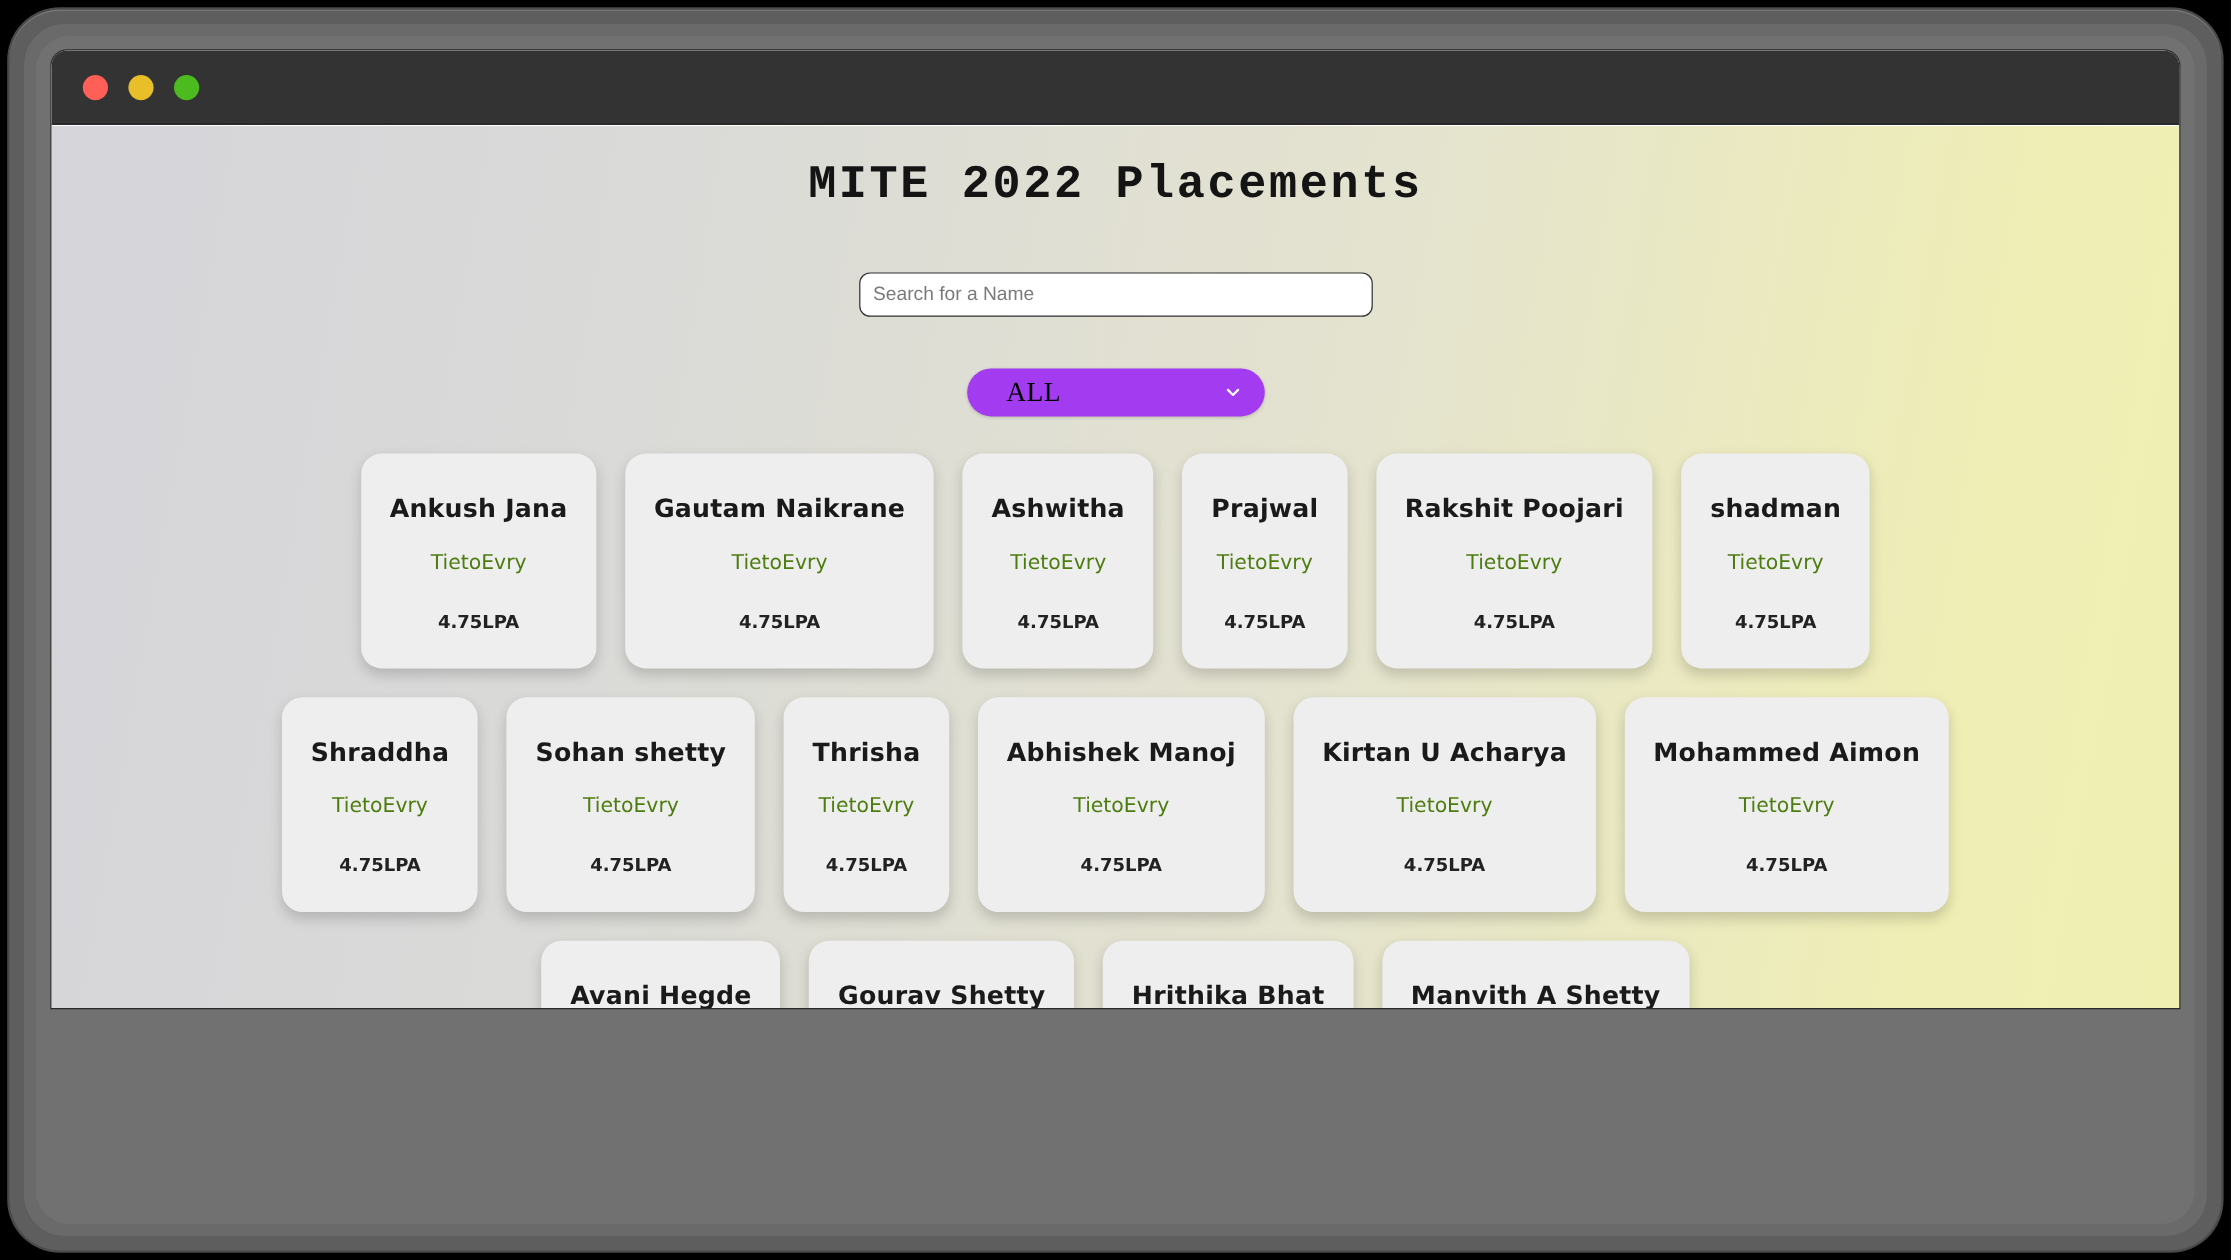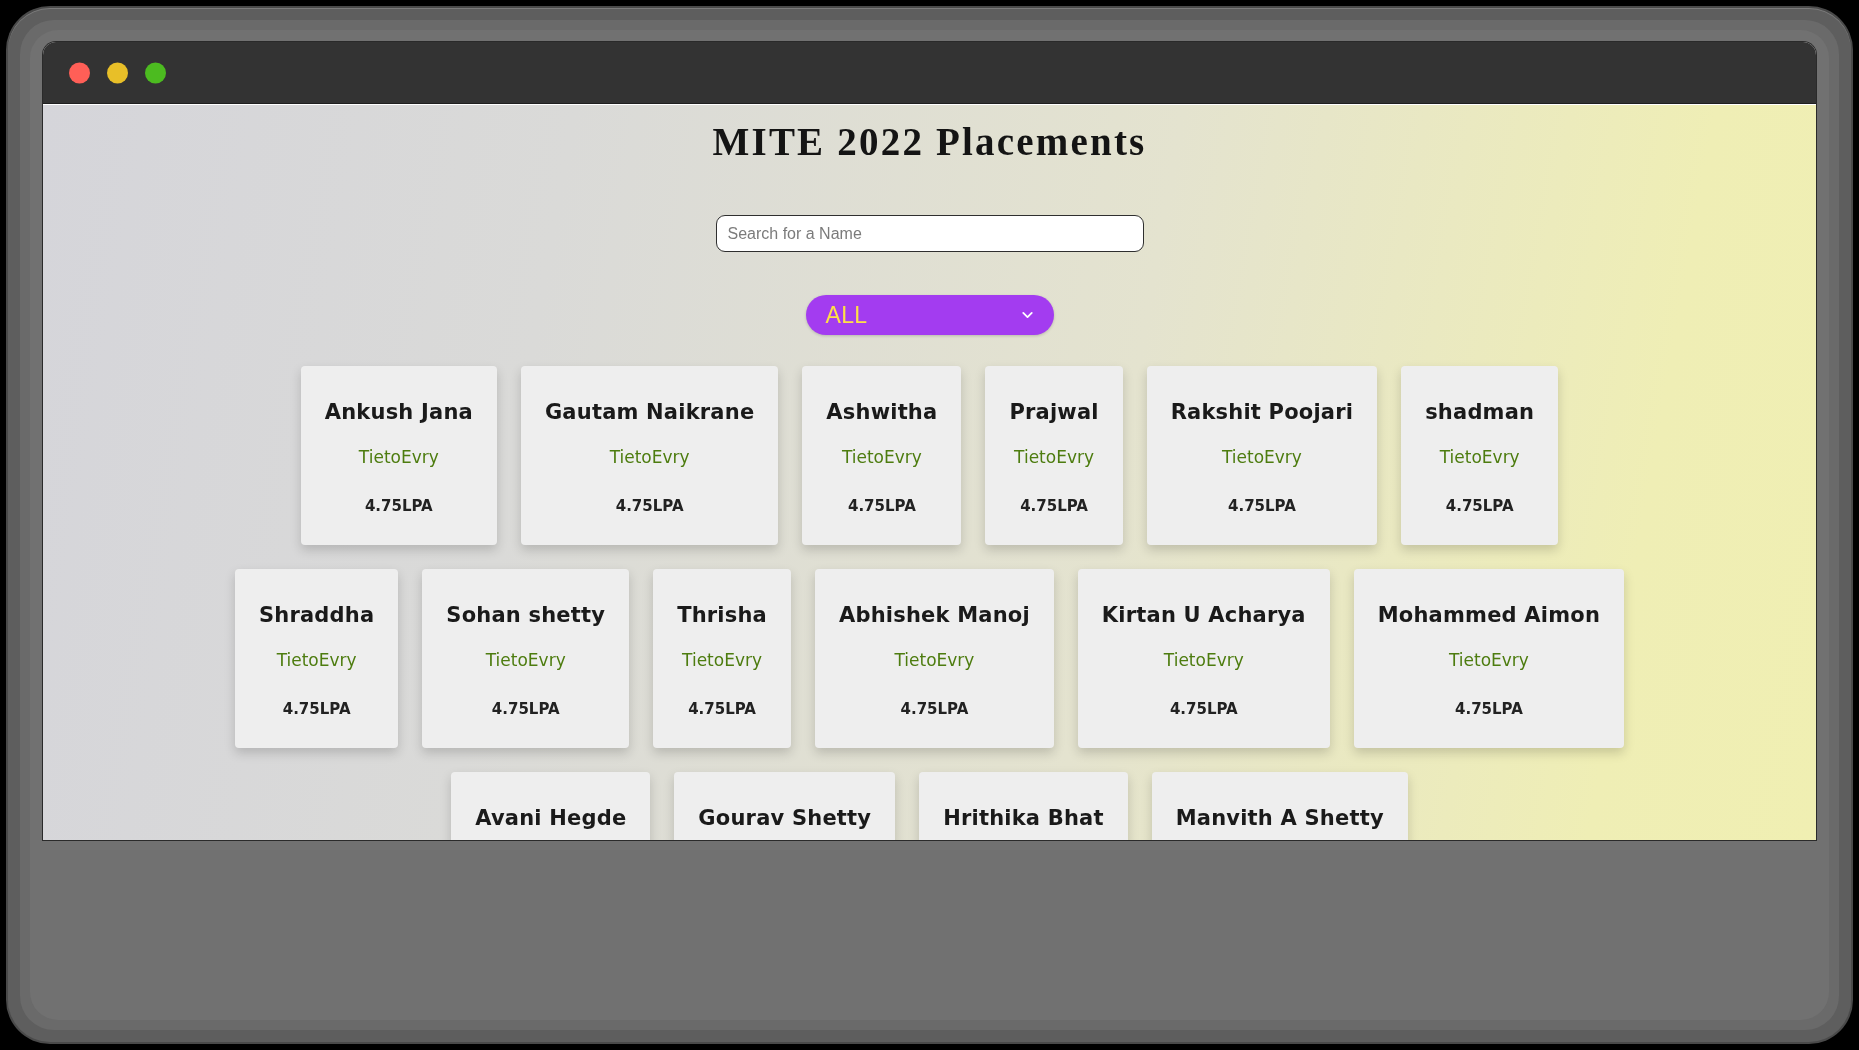--- a/index.html
+++ b/index.html
@@ -86,26 +86,26 @@
     top: 63px;
     left: 0;
     right: 0;
     bottom: 0;
     background: linear-gradient(100deg, #d5d5da 0%, #dadad8 28%, #e4e3cf 60%, #efeeb5 88%, #f0efb2 100%);
     overflow: hidden;
   }
 
   #page-title {
     text-align: center;
-    font-family: Liberation Serif, serif;
+    font-family: Liberation Mono, monospace;
     font-size: 39px;
     font-weight: 600;
     letter-spacing: 2.2px;
     color: #141414;
-    margin-top: 14px;
+    margin-top: 27px;
   }
 
   #search-row {
     display: flex;
     justify-content: center;
     margin-top: 51px;
   }
   #search-input {
     width: 428px;
     height: 37px;
@@ -130,23 +130,23 @@
     width: 248px;
     height: 40px;
     background: #a33cf0;
     border-radius: 20px;
     display: flex;
     align-items: center;
     cursor: pointer;
     box-shadow: 0 1px 3px rgba(0,0,0,0.18);
   }
   #filter-label {
-    margin-left: 20px;
-    color: #fde047;
-    font-family: Liberation Sans, sans-serif;
+    margin-left: 33px;
+    color: #000000;
+    font-family: Liberation Serif, serif;
     font-size: 23px;
     letter-spacing: 0.3px;
   }
   #filter-chevron {
     position: absolute;
     right: 18px;
     top: 50%;
     transform: translateY(-50%);
     display: flex;
   }
@@ -156,21 +156,21 @@
     margin-top: 31px;
     padding: 0 175px;
     display: flex;
     flex-wrap: wrap;
     justify-content: center;
     align-items: flex-start;
     gap: 24px 24px;
   }
   .card {
     background: #eeeeee;
-    border-radius: 4px;
+    border-radius: 17px;
     box-shadow: 0 5px 11px rgba(0,0,0,0.17);
     padding: 34px 24px 30px 24px;
     min-width: 90px;
     display: flex;
     flex-direction: column;
     align-items: center;
     text-align: center;
     cursor: pointer;
   }
   .card-name {

